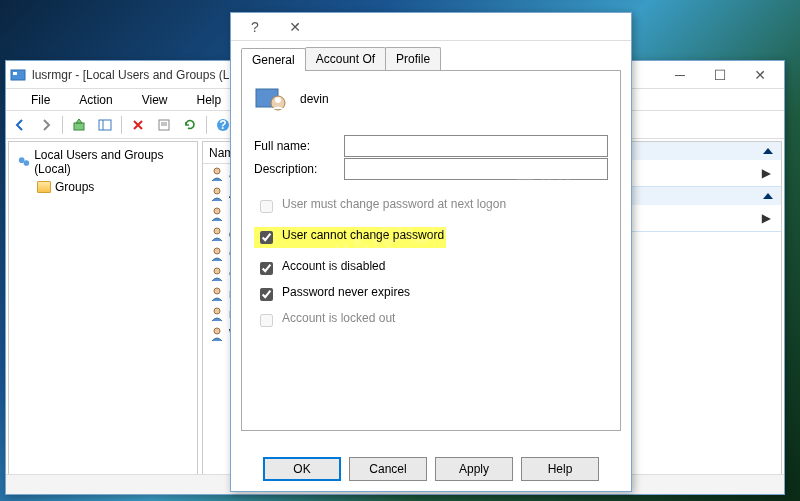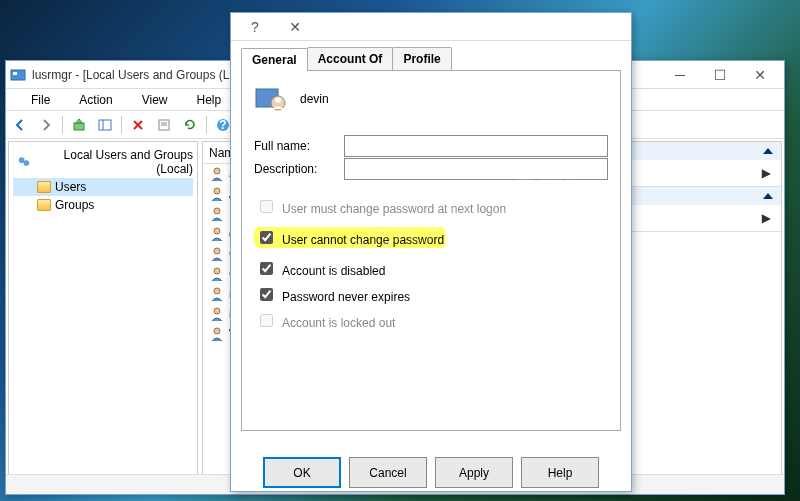--- a/index.html
+++ b/index.html
@@ -12,56 +12,56 @@
   .titlebar .title { flex: 1; font-size: 12px; color: #333; }
   .titlebar .wbtn { width: 40px; height: 26px; display: flex; align-items: center; justify-content: center; font-size: 14px; color: #555; }
 
   .lusrmgr-win { top: 60px; left: 5px; width: 780px; height: 435px; }
   .menubar { height: 22px; display: flex; align-items: center; padding: 0 4px; border-bottom: 1px solid #ddd; }
   .menubar span { padding: 2px 8px; margin-left: 13px; }
   .toolbar { height: 28px; display: flex; align-items: center; padding: 2px; gap: 2px; border-bottom: 1px solid #ddd; }
   .tbtn { width: 24px; height: 22px; display: flex; align-items: center; justify-content: center; border: 1px solid transparent; }
   .tsep { width: 1px; height: 18px; background: #ccc; margin: 0 2px; }
   .lusrmgr-body { display: flex; height: calc(100% - 78px); }
-  .tree { width: 190px; border: 1px solid #ccc; margin: 2px; padding: 4px; background: #fff; text-align: right; }
+  .tree { width: 190px; border: 1px solid #ccc; margin: 2px; padding: 4px; background: #fff; }
   .tree-item { padding: 2px 0 2px 4px; display: flex; align-items: center; gap: 4px; }
   .tree-item.child { padding-left: 24px; }
   .tree-item.sel { background: #cce8ff; }
   .foldericon { width: 14px; height: 12px; background: linear-gradient(#ffe9a2, #f7c14a); border: 1px solid #d0a030; border-radius: 1px; display: inline-block; }
   .rooticon { width: 14px; height: 14px; display: inline-block; }
   .listpane { flex: 1; margin: 2px; border: 1px solid #ccc; background: #fff; display: flex; flex-direction: column; }
   .listheader { height: 22px; border-bottom: 1px solid #ddd; display: flex; align-items: center; padding: 0 6px; }
   .listbody { flex: 1; overflow: hidden; }
   .uitem { padding: 2px 6px; display: flex; align-items: center; gap: 4px; }
   .uicon { width: 16px; height: 16px; }
   .rightpane { width: 180px; margin: 2px; border: 1px solid #ccc; background: #fff; }
   .rp-section { border-bottom: 1px solid #cfe3f7; }
   .rp-head { padding: 6px 8px; background: #eaf3fb; display: flex; align-items: center; justify-content: space-between; }
   .rp-head .arrow-up { width: 0; height: 0; border-left: 5px solid transparent; border-right: 5px solid transparent; border-bottom: 6px solid #036; }
   .rp-row { padding: 6px 10px; display: flex; justify-content: space-between; align-items: center; }
   .rp-row .chevron { font-size: 12px; color: #333; }
 
   .props-win { top: 12px; left: 230px; width: 402px; height: 480px; z-index: 50; }
   .props-body { padding: 6px 10px 0 10px; height: calc(100% - 70px); }
-  .tabs { display: flex; border-bottom: 1px solid #aaa; font-weight: bold; }
+  .tabs { display: flex; border-bottom: 1px solid #aaa; }
   .tab { padding: 4px 10px; border: 1px solid #aaa; border-bottom: none; background: #fff; margin-right: -1px; border-radius: 2px 2px 0 0; position: relative; }
   .tab.active { background: #fff; top: 1px; z-index: 1; }
   .tab:not(.active) { background: #f4f4f4; }
   .tabpanel { border: 1px solid #aaa; border-top: none; padding: 12px; height: 360px; }
   .userhead { display: flex; align-items: center; gap: 14px; margin-bottom: 20px; }
   .avatar { width: 32px; height: 32px; }
   .formrow { display: flex; align-items: center; margin-bottom: 1px; }
   .formrow label { width: 90px; }
   .formrow input[type=text] { flex: 1; height: 22px; border: 1px solid #888; padding: 0 4px; }
-  .chkrow { display: flex; align-items: flex-end; gap: 6px; margin: 5px 0; padding: 1px 2px; }
+  .chkrow { display: flex; align-items: flex-start; gap: 6px; margin: 5px 0; padding: 1px 2px; }
   .chkrow.disabled { color: #888; }
-  .chkrow.highlight { background: #ffff66; display: inline-flex; border-radius: 6px; }
+  .chkrow.highlight { background: #ffff66; display: inline-flex; }
   input[type=checkbox] { width: 13px; height: 13px; accent-color: #555; }
   .btnbar { display: flex; justify-content: center; gap: 8px; padding: 8px 10px; }
-  .dbtn { width: 78px; height: 31px; border: 1px solid #888; background: #e9e9e9; display: flex; align-items: center; justify-content: center; }
+  .dbtn { width: 78px; height: 24px; border: 1px solid #888; background: #e9e9e9; display: flex; align-items: center; justify-content: center; }
   .dbtn.default { border: 2px solid #0078d7; }
   .statusbar { position: absolute; bottom: 0; left: 0; right: 0; height: 20px; border-top: 1px solid #ddd; background: #f4f4f4; }
 </style>
 </head>
 <body>
 
 <div class="window lusrmgr-win">
   <div class="titlebar">
     <svg class="icon" viewBox="0 0 16 16">
         <rect x="1" y="3" width="14" height="10" fill="#4a90d9" stroke="#2b6cb0"></rect>
@@ -136,24 +136,20 @@
   </div>
   <div class="lusrmgr-body">
     <div class="tree">
       <div class="tree-item">
         <svg class="rooticon" viewBox="0 0 14 14">
             <circle cx="5" cy="5" r="3" fill="#5aa0e0"></circle>
             <circle cx="10" cy="8" r="3" fill="#5aa0e0"></circle>
           </svg>
         <span>Local Users and Groups (Local)</span>
       </div>
-      <div class="tree-item child sel">
-        <span class="foldericon"></span>
-        <span>Users</span>
-      </div>
       <div class="tree-item child">
         <span class="foldericon"></span>
         <span>Groups</span>
       </div>
     </div>
     <div class="listpane">
       <div class="listheader">Nam</div>
       <div class="listbody" id="userlist">
           <div class="uitem">
             <svg class="uicon" viewBox="0 0 16 16">

